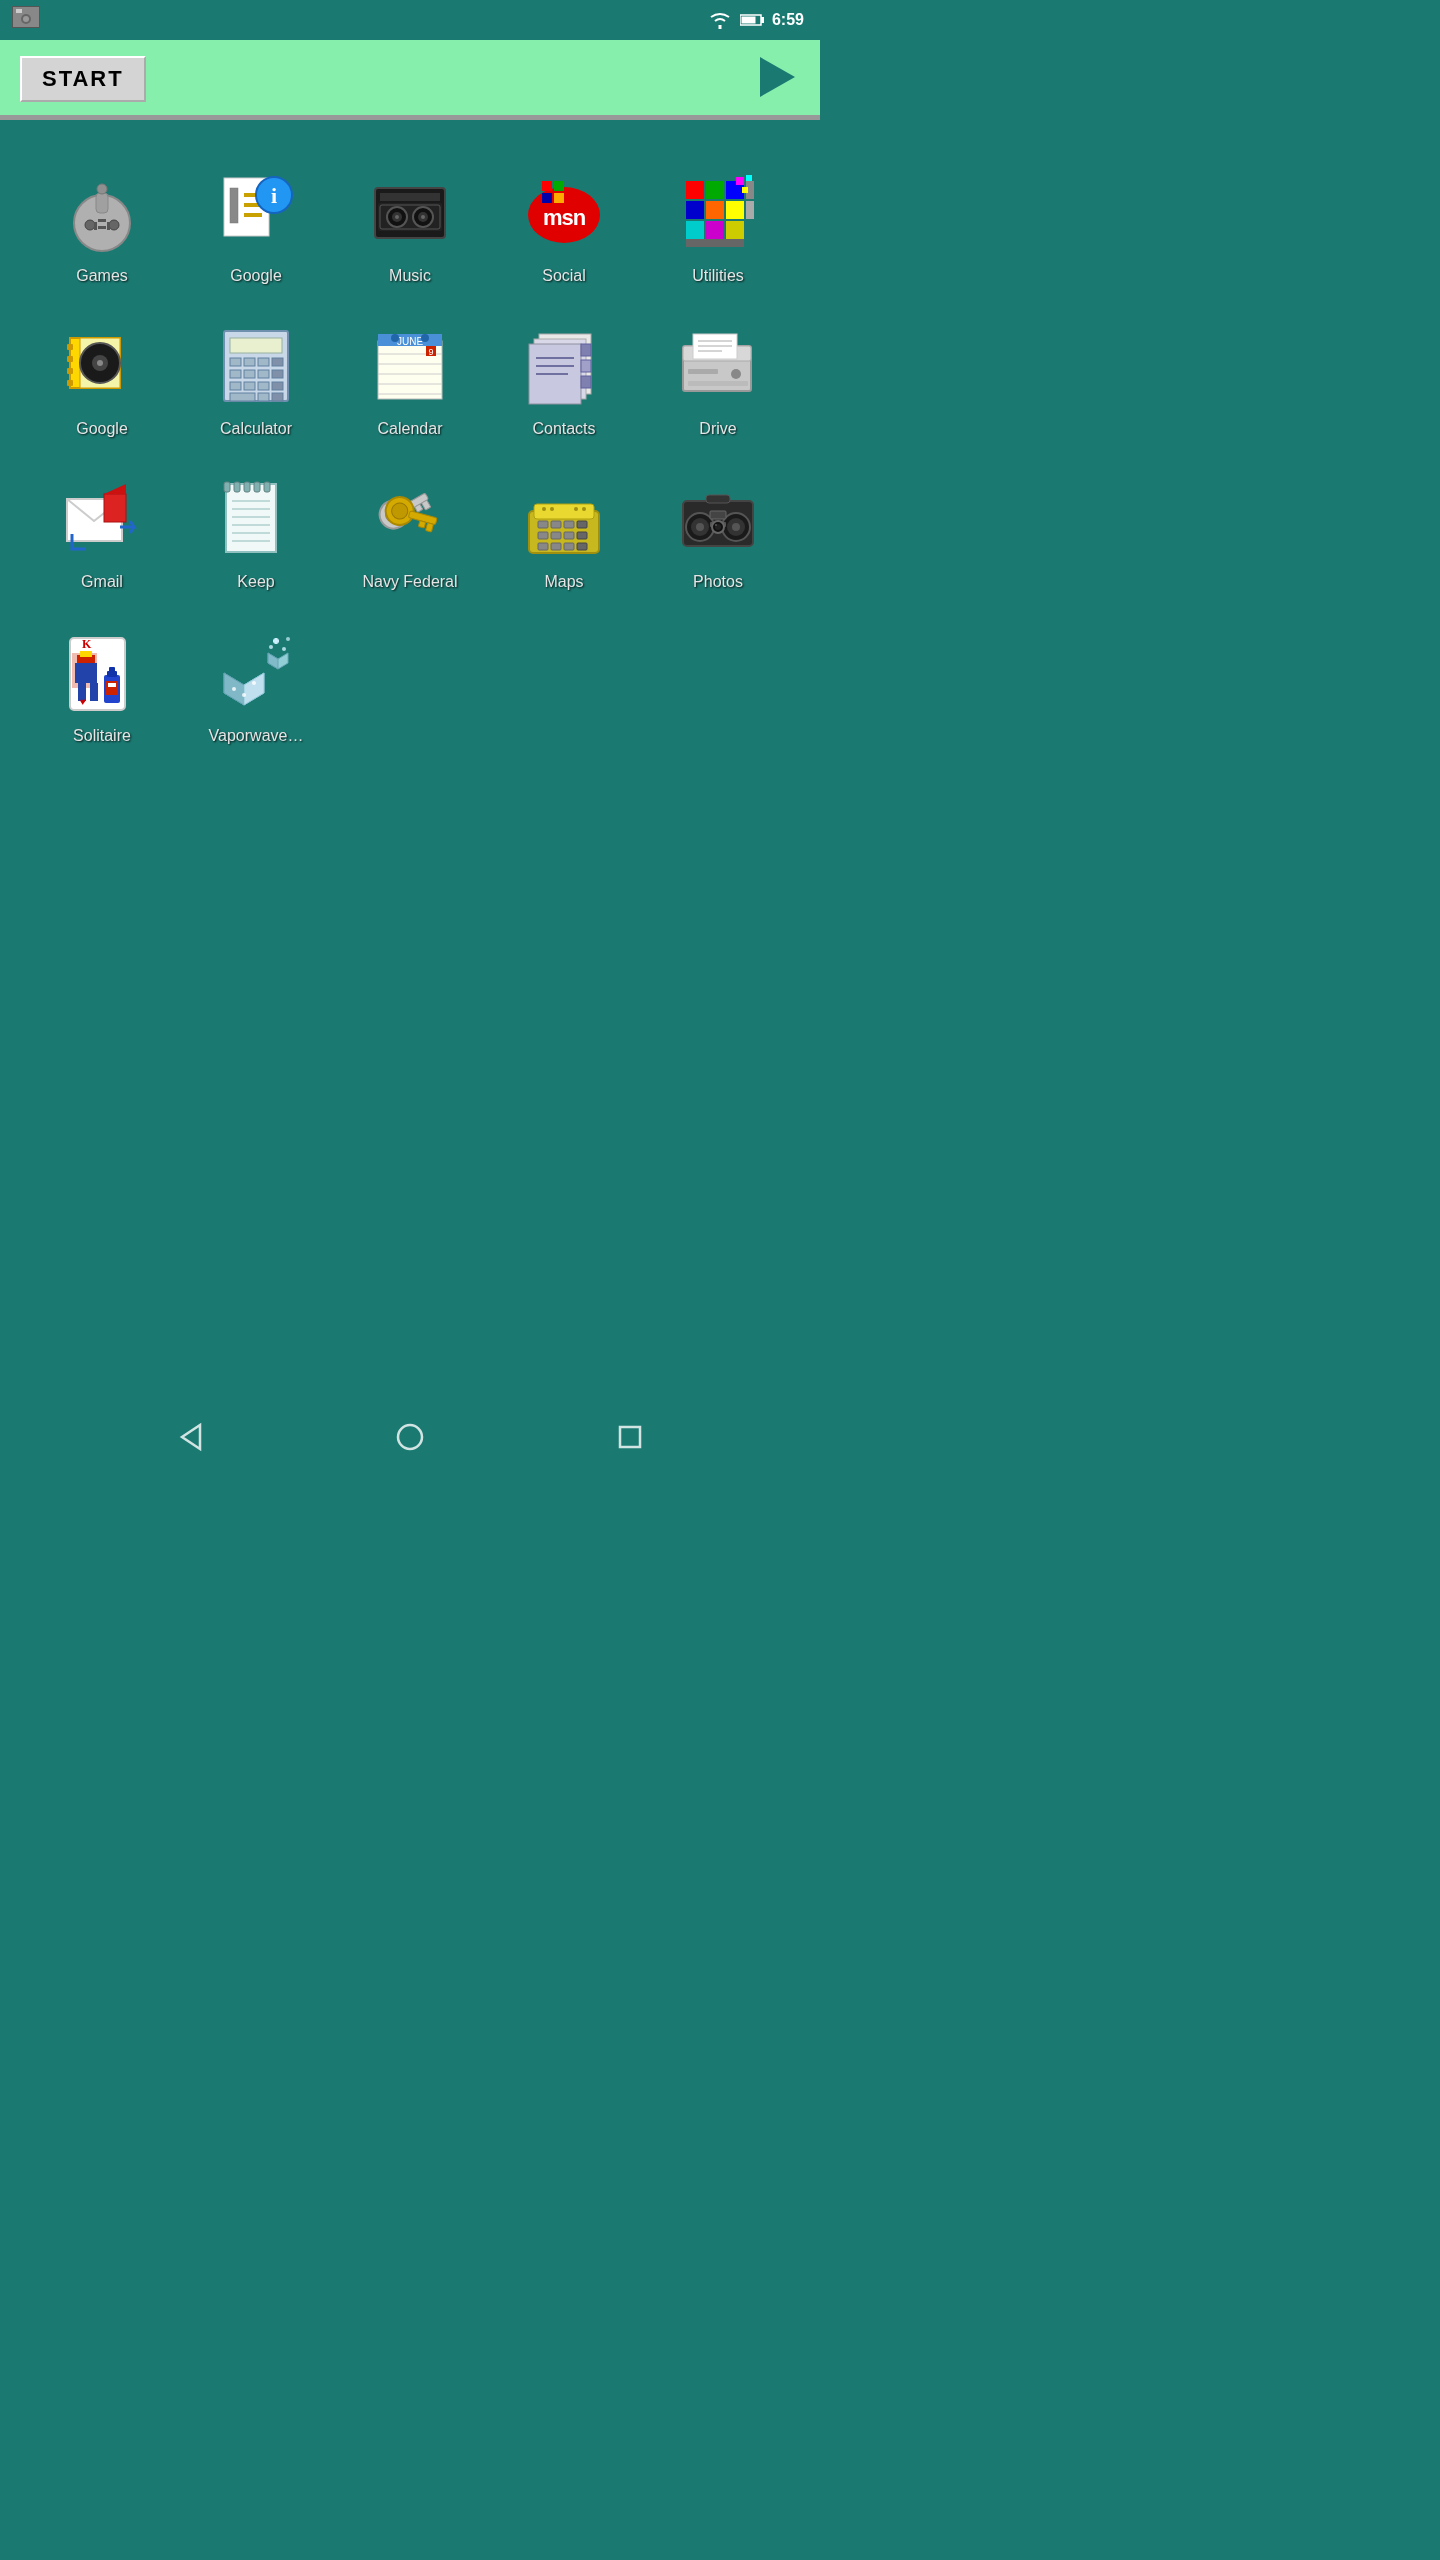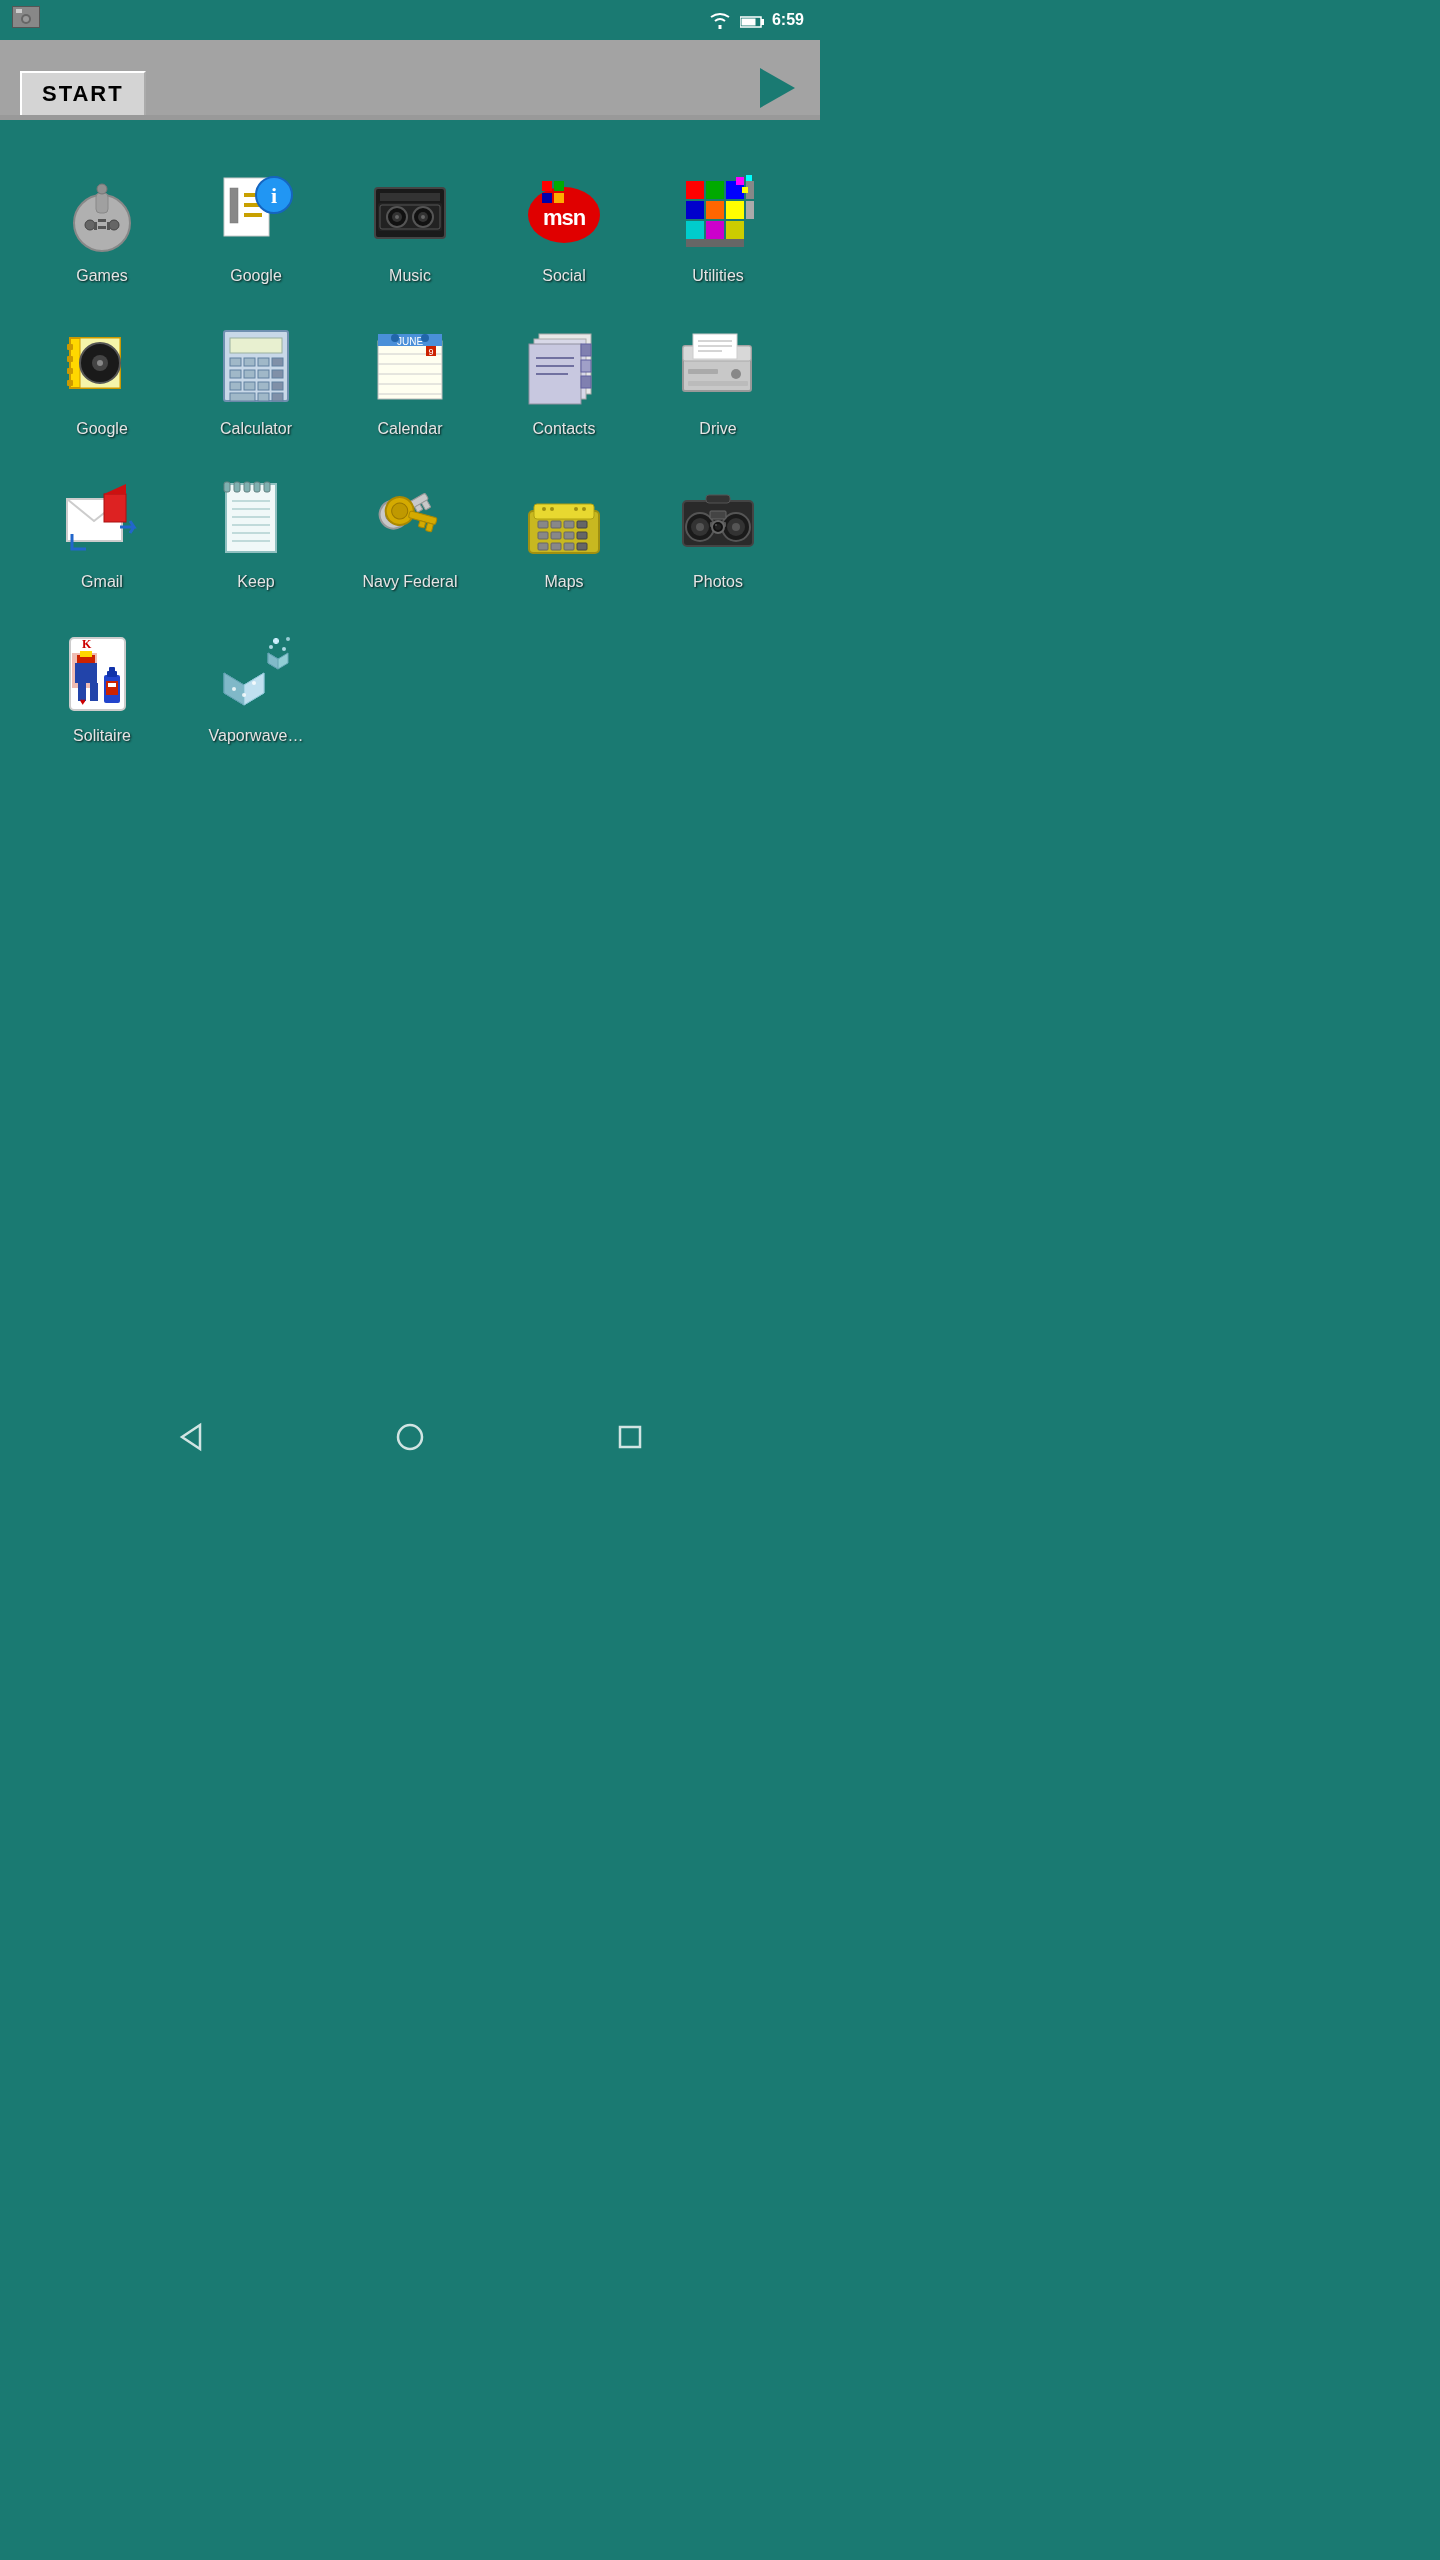--- a/index.html
+++ b/index.html
@@ -34,40 +34,40 @@
     }
 
     .status-bar-left {
       position: absolute;
       left: 12px;
       top: 6px;
     }
 
     .status-icons {
       display: flex;
-      align-items: flex-end;
+      align-items: center;
       gap: 8px;
     }
 
     .status-time {
       font-size: 16px;
       font-weight: bold;
       color: white;
     }
 
     
     .header {
       position: absolute;
       top: 40px;
       left: 0;
       right: 0;
       height: 80px;
-      background-color: #a3a3a3;
+      background-color: #86efac;
       display: flex;
-      align-items: flex-end;
+      align-items: center;
       justify-content: space-between;
       padding: 0 20px;
       border-bottom: 3px solid #999;
     }
 
     .start-button {
       background-color: #d4d4d4;
       border: 2px outset #fff;
       padding: 8px 20px;
       font-size: 22px;

